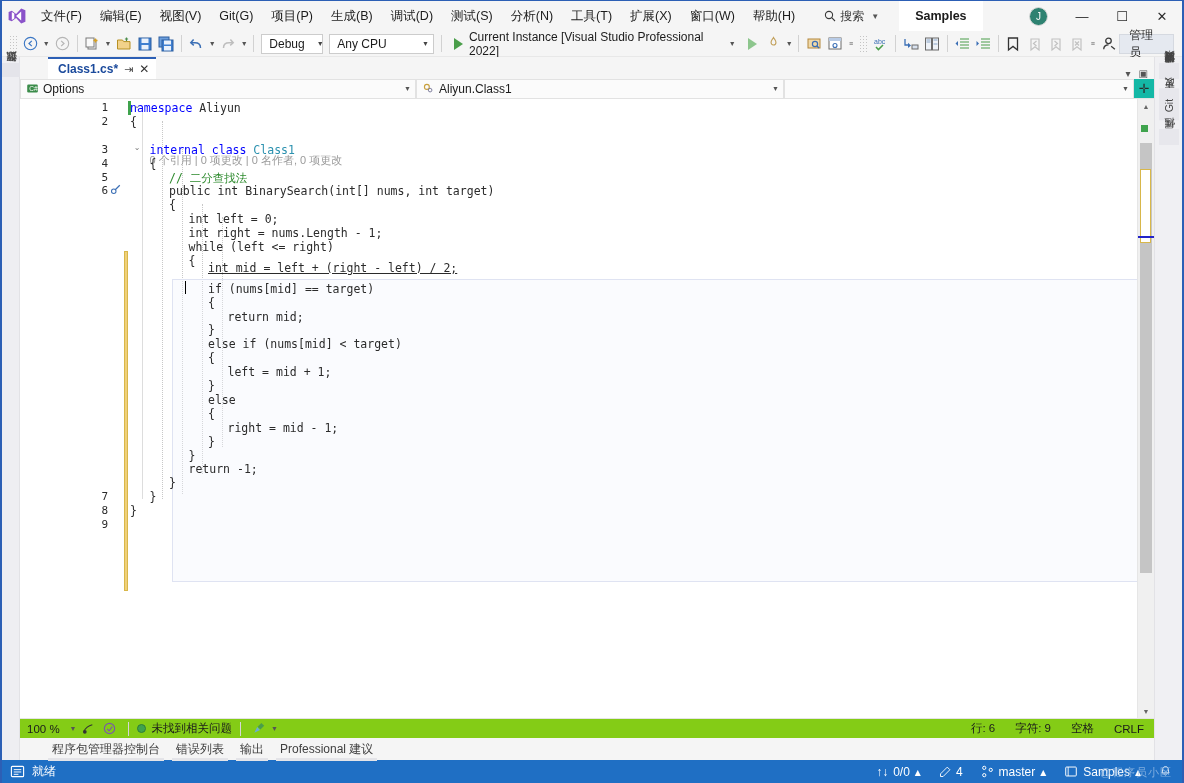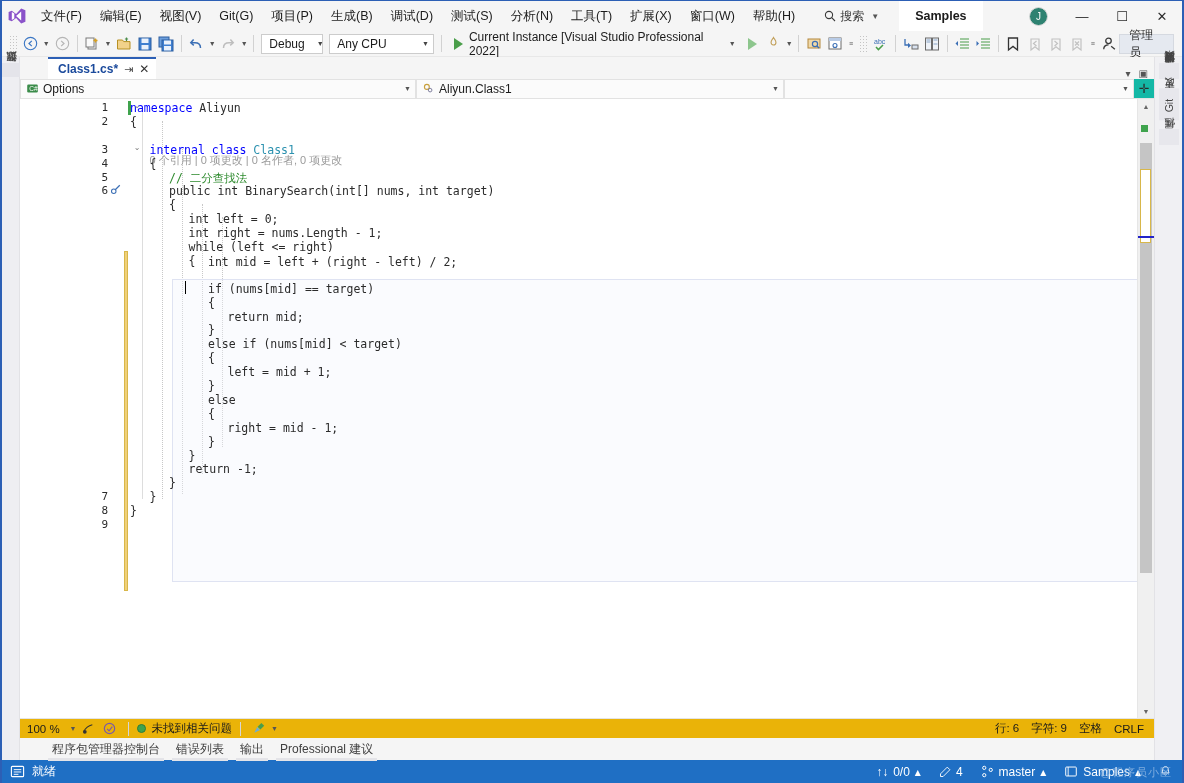--- a/index.html
+++ b/index.html
@@ -110,29 +110,29 @@
 
   
   .scrollmap { width:17px; background:#f0f0f0; flex:none; position:relative; border-left:1px solid #e6e6e6;}
   .sm-arrow { height:14px; display:flex; align-items:center; justify-content:center; font-size:7px; color:#666;}
   .sm-thumb { position:absolute; left:2px; right:2px; background:#c5c5c5; }
   .sm-mark-green { position:absolute; left:3px; width:7px; height:7px; background:#3fa34d; }
   .sm-mark-gold { position:absolute; left:2px; width:11px; border:1.5px solid #d8b74a; background:#fff;}
   .sm-mark-blue { position:absolute; left:0px; right:0; height:2px; background:#2323c8; }
 
   
-  .edstatus { height:20px; display:flex; align-items:center; background:#eab308; flex:none;
+  .edstatus { height:20px; display:flex; align-items:center; background:#84cc16; flex:none;
               border-top:1px solid #e4e4e4; font-size:11.5px; color:#1b1b1b; }
   .zoomsel { display:flex; align-items:center; height:18px; border:1px solid transparent; padding:0 2px 0 6px; }
   .zoomsel .zc { font-size:7px; color:#555; margin-left:10px; }
   .ed-ico { width:20px; height:18px; display:flex; align-items:center; justify-content:center; }
   .ok-dot { width:9px;height:9px;border-radius:50%;background:#3fa34d;display:inline-block;
             border:1.5px solid #2f7d38; margin-right:6px;}
   .edstatus .sep { width:1px;height:14px;background:#d6d6d6;margin:0 8px;}
-  .edstatus .right { margin-left:auto; display:flex; align-items:center; gap:12px; padding-right:10px;}
+  .edstatus .right { margin-left:auto; display:flex; align-items:center; gap:20px; padding-right:10px;}
 
   
   .bottom-tabs { height:22px; display:flex; align-items:center; gap:0; background:#f5f5f5; flex:none;
                  padding-left:24px; }
   .btab { font-size:12px; color:#404040; padding:0 8px; height:18px; line-height:18px; position:relative;}
   .btab::after { content:""; position:absolute; left:4px; right:4px; bottom:-3px; height:3px; background:#e4e4e8; }
 
   
   .statusbar { height:23px; background:#1f6fc4; color:#ffffff; display:flex; align-items:center;
                font-size:12px; flex:none; }
@@ -432,21 +432,21 @@
             <div class="ctext" style="top: 85.4px; left: 149px;">public int BinarySearch(int[] nums, int target)</div>
             <div class="bp-glyph" style="top: 84.4px;"><svg width="12" height="12" viewBox="0 0 16 16">
                 <circle cx="5" cy="11" r="3" fill="none" stroke="#3b6fb5" stroke-width="1.4"></circle>
                 <path d="M7 9 13 3" stroke="#3b6fb5" stroke-width="1.6"></path>
               </svg></div>
             <div class="ctext" style="top: 99.3px; left: 149px;">{</div>
             <div class="ctext" style="top: 113.2px; left: 168.5px;">int left = 0;</div>
             <div class="ctext" style="top: 127.1px; left: 168.5px;">int right = nums.Length - 1;</div>
             <div class="ctext" style="top: 141px; left: 168.5px;">while (left &lt;= right)</div>
             <div class="ctext" style="top: 154.9px; left: 168.5px;">{</div>
-            <div class="ctext" style="top: 156px; left: 188px;">int mid = left + (right - left) / 2;</div>
+            <div class="ctext" style="top: 162px; left: 188px; text-decoration: underline;">int mid = left + (right - left) / 2;</div>
             <div class="ctext" style="top: 182.7px; left: 188px;">if (nums[mid] == target)</div>
             <div class="ctext" style="top: 196.6px; left: 188px;">{</div>
             <div class="ctext" style="top: 210.5px; left: 207.5px;">return mid;</div>
             <div class="ctext" style="top: 224.4px; left: 188px;">}</div>
             <div class="ctext" style="top: 238.3px; left: 188px;">else if (nums[mid] &lt; target)</div>
             <div class="ctext" style="top: 252.2px; left: 188px;">{</div>
             <div class="ctext" style="top: 266.1px; left: 207.5px;">left = mid + 1;</div>
             <div class="ctext" style="top: 280px; left: 188px;">}</div>
             <div class="ctext" style="top: 293.9px; left: 188px;">else</div>
             <div class="ctext" style="top: 307.8px; left: 188px;">{</div>

